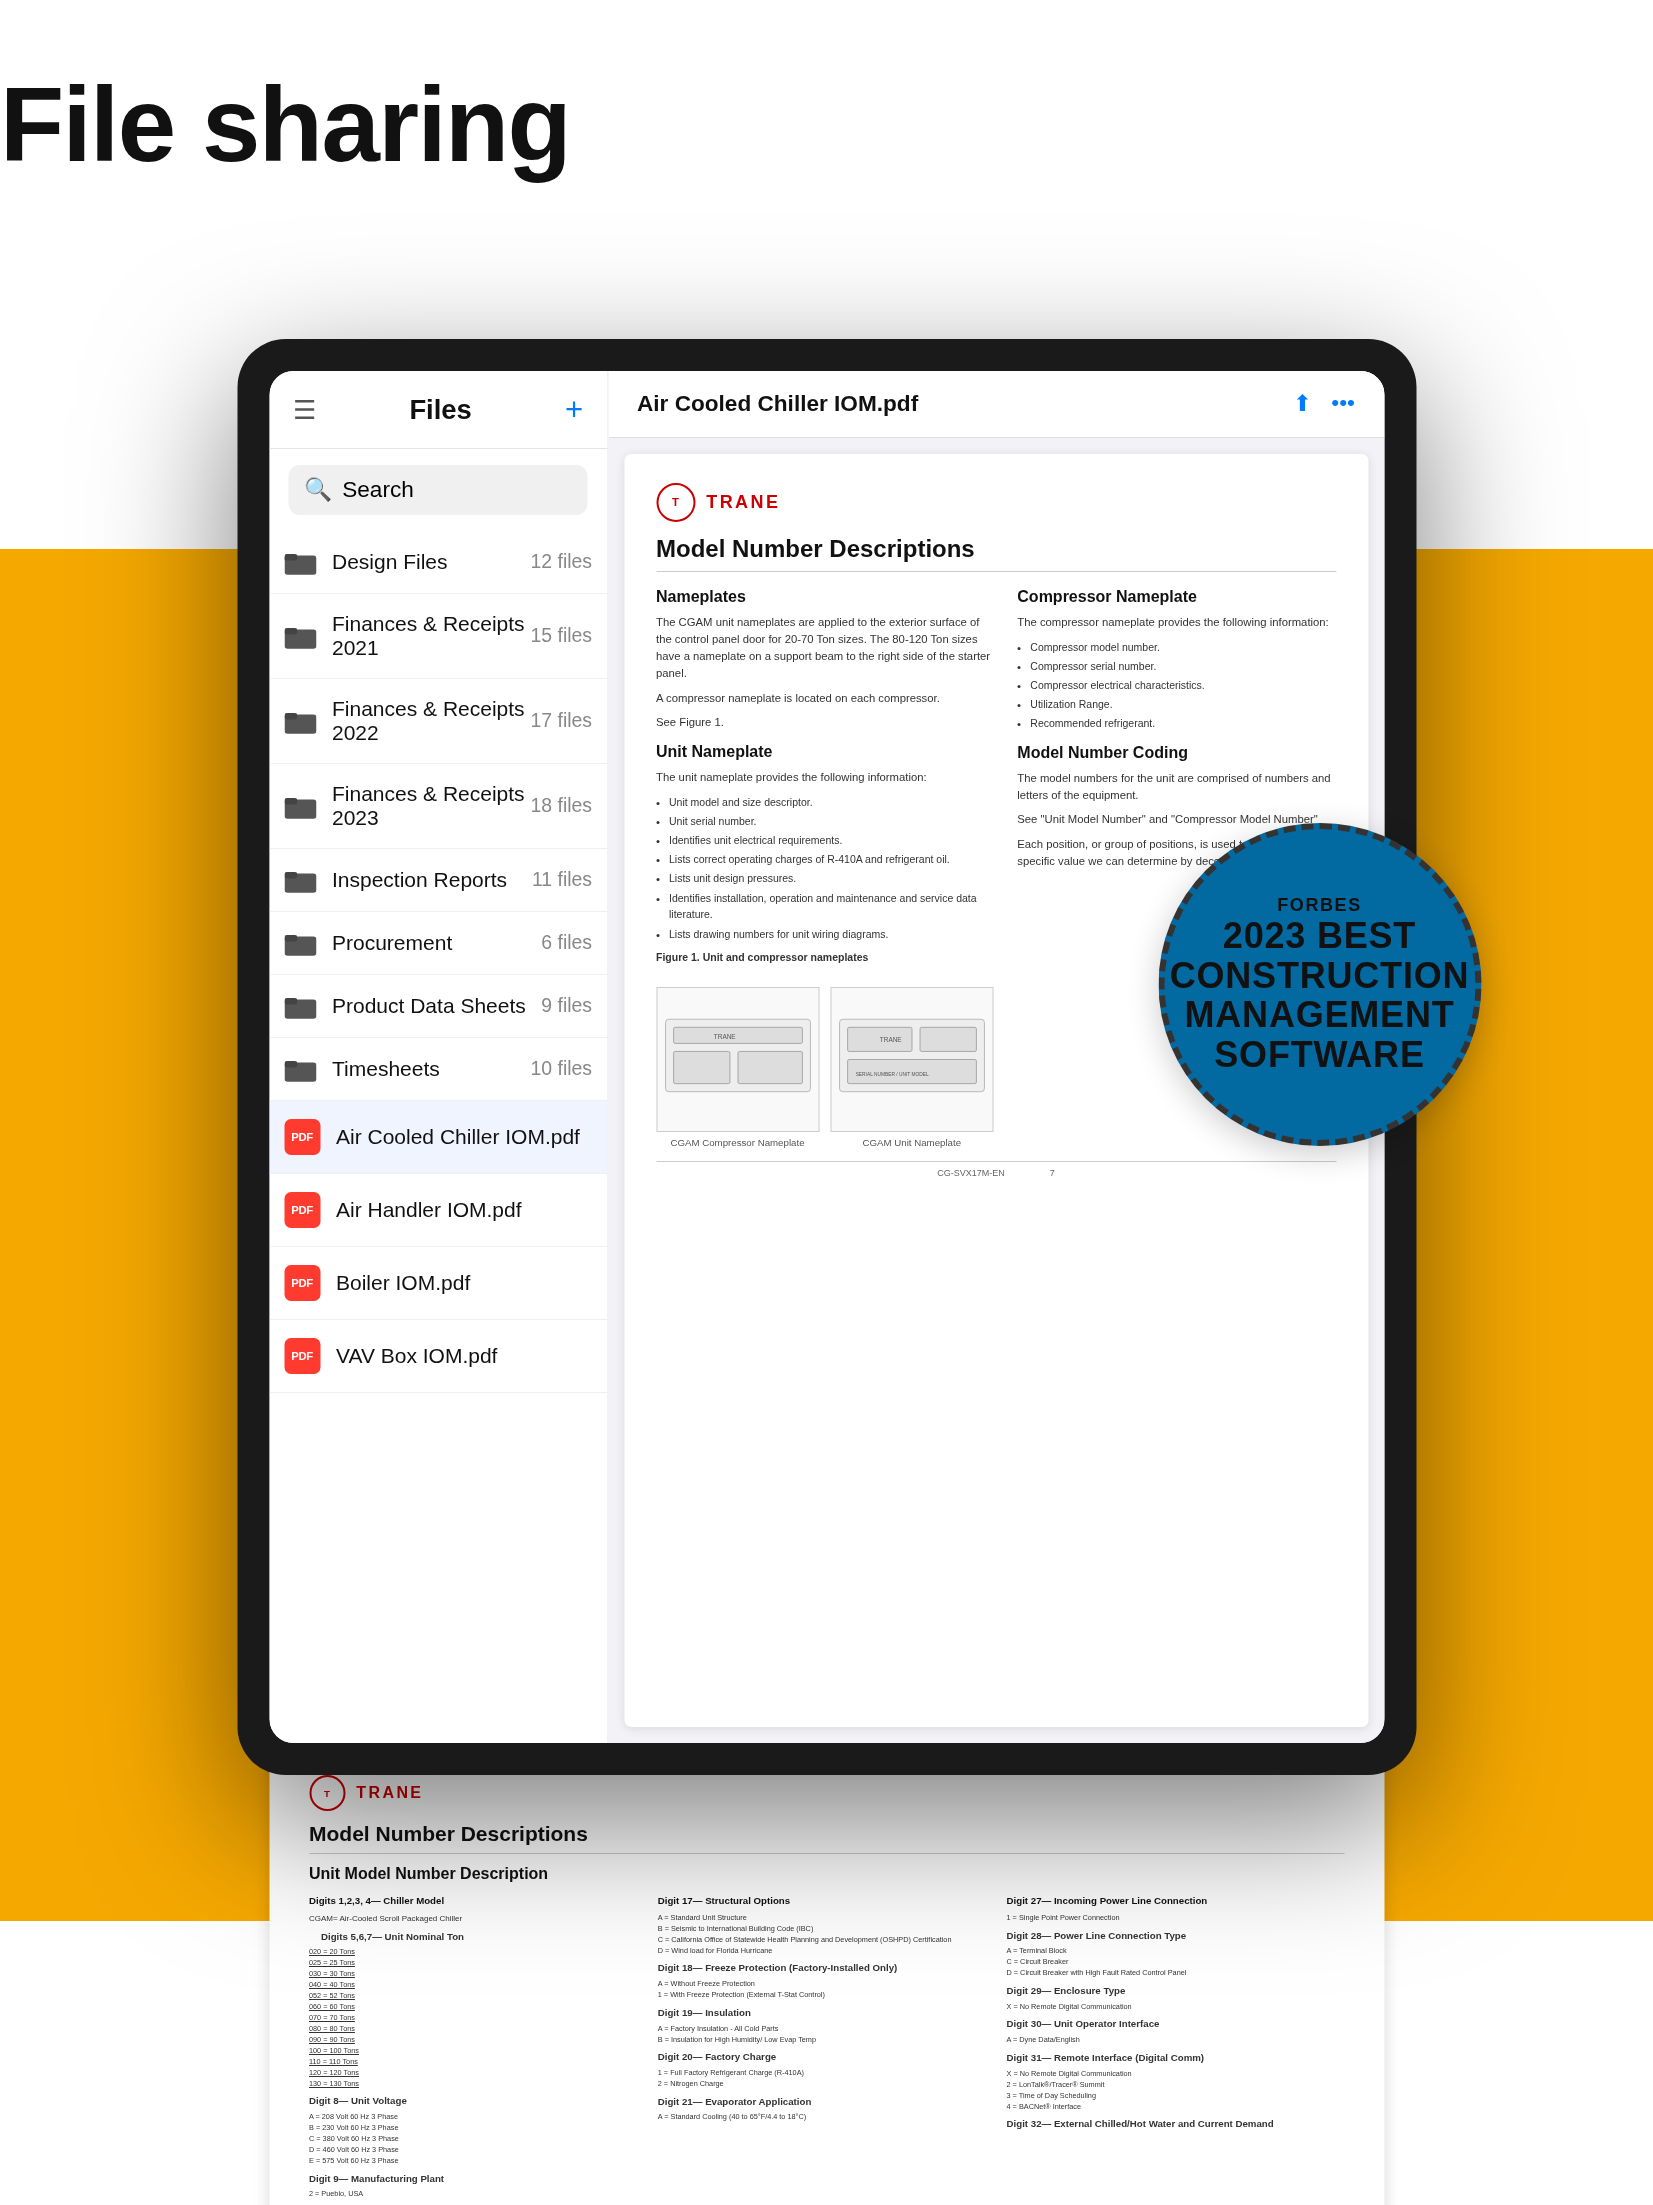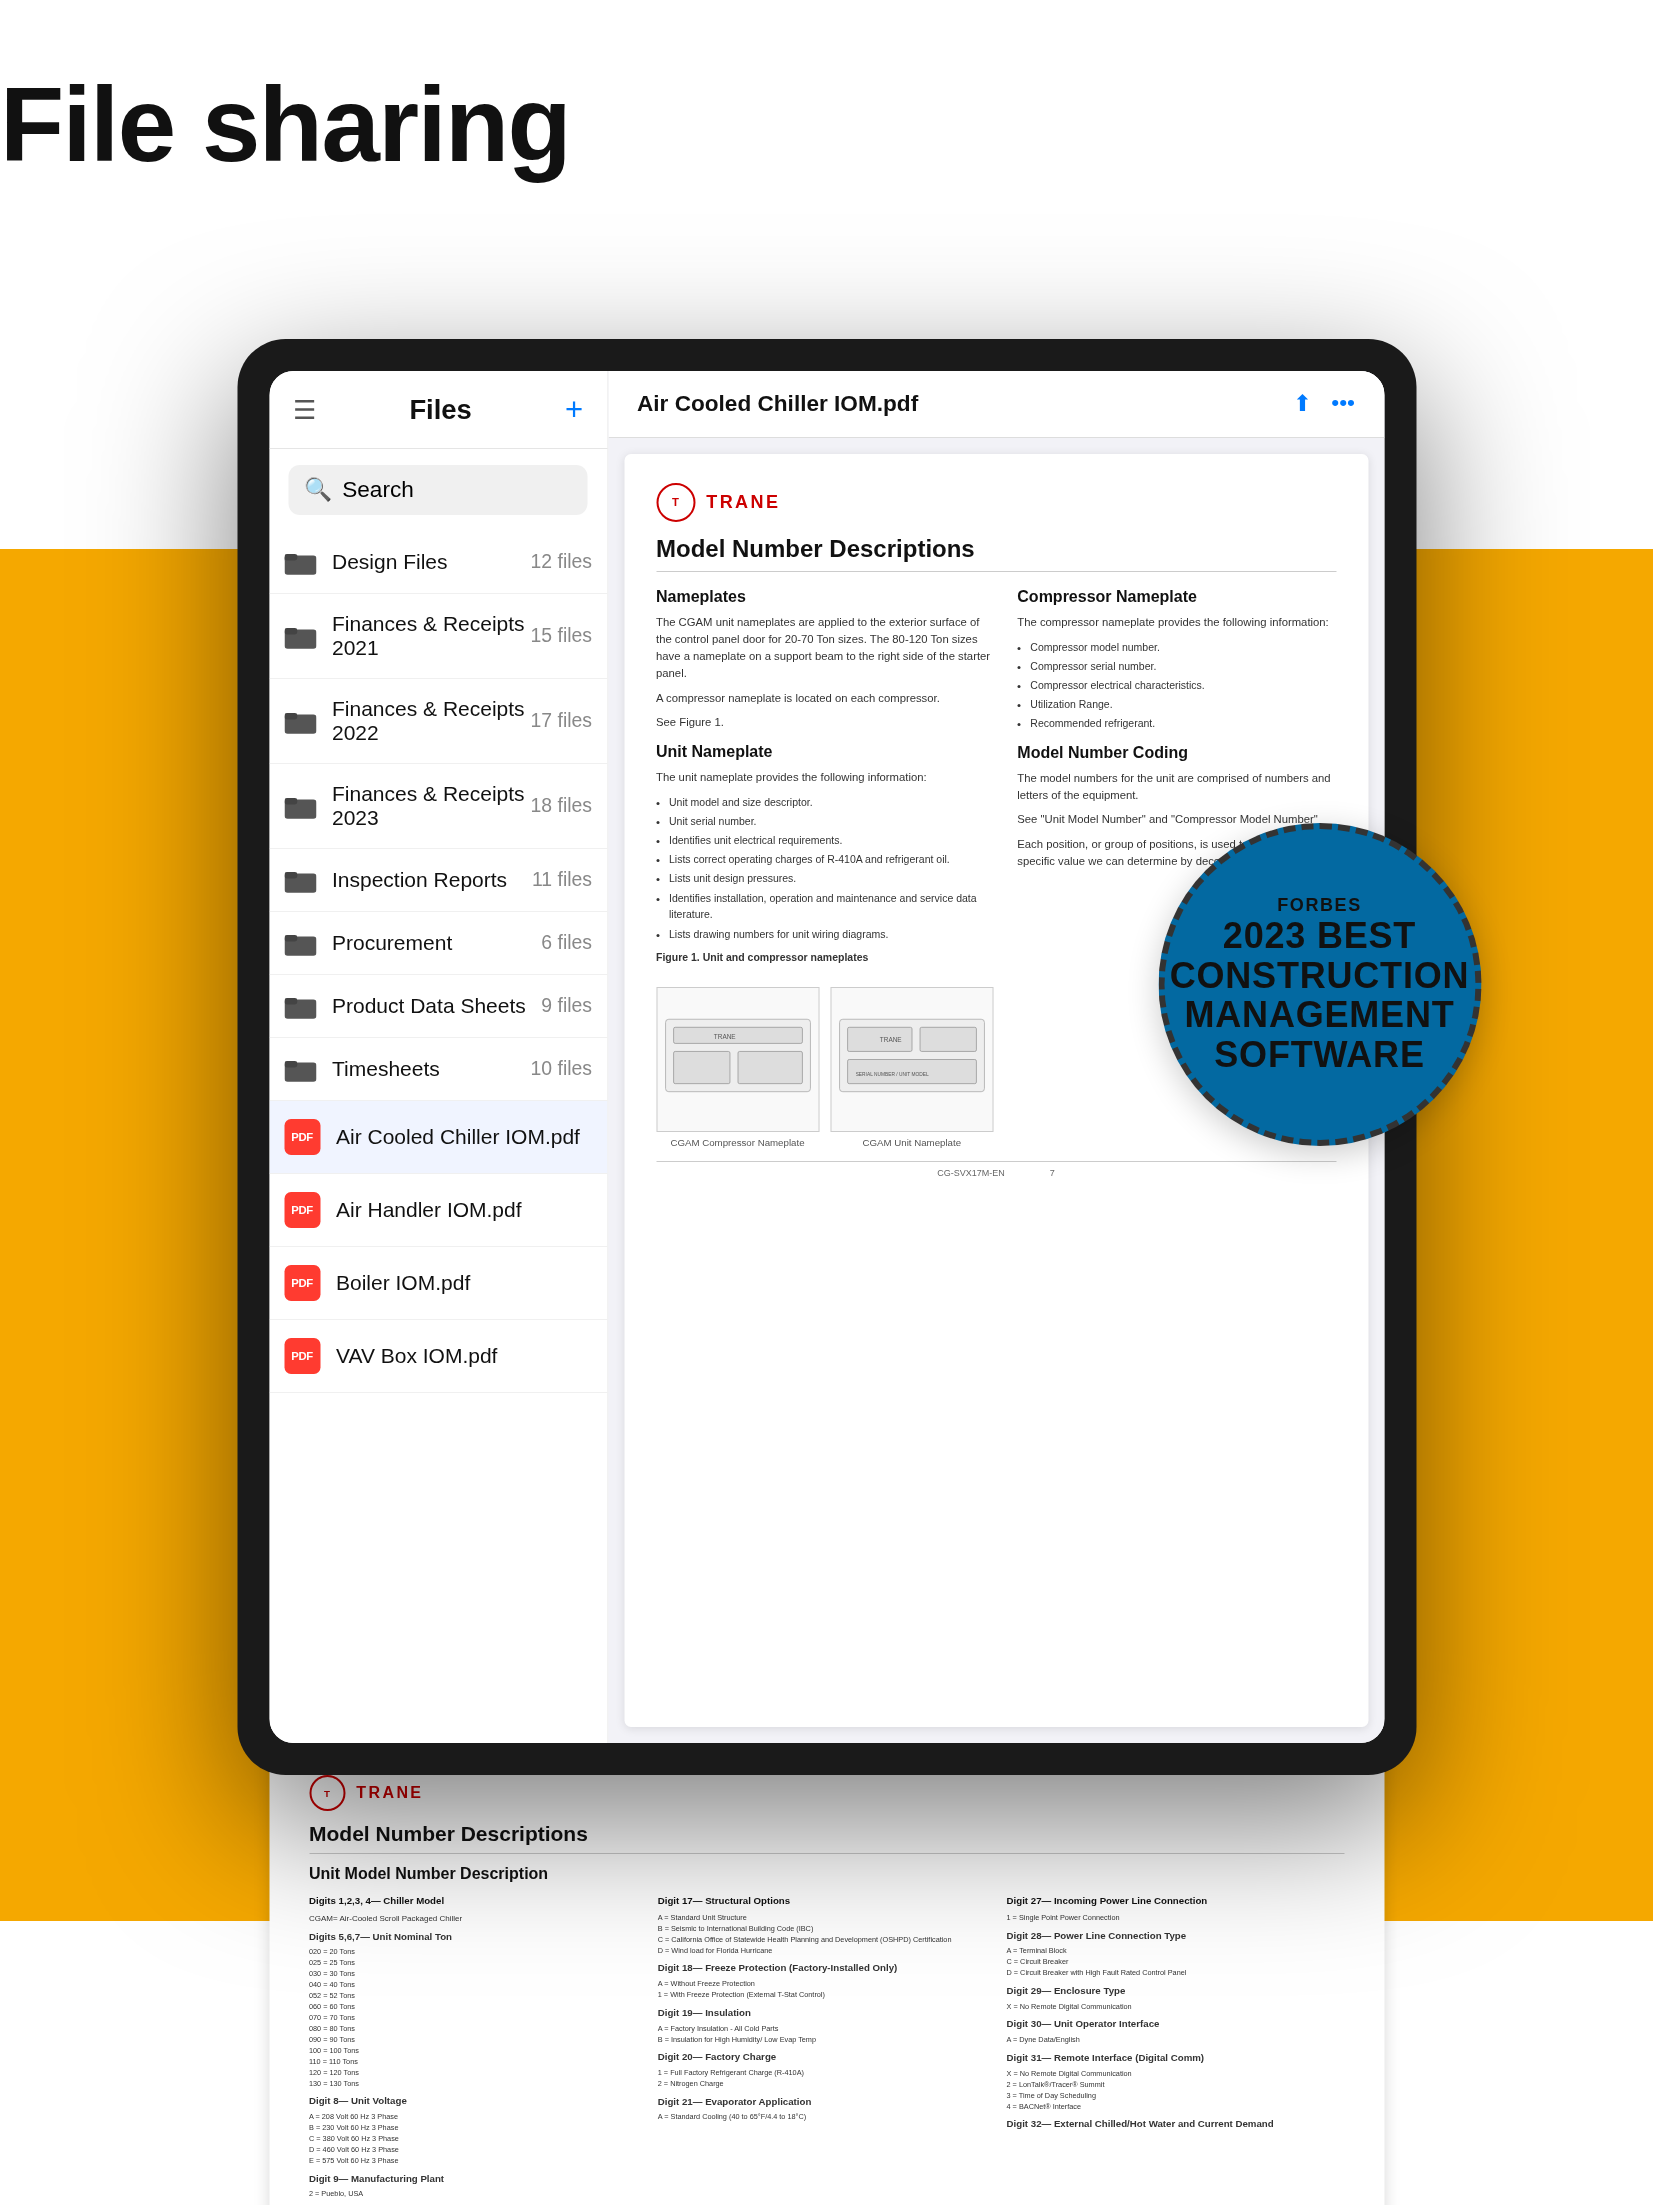--- a/index.html
+++ b/index.html
@@ -592,22 +592,22 @@
           <span style="font-size:9.7px;color:#cc0000;font-weight:900;">T</span>
         </div>
         <span style="font-size:16px;font-weight:700;color:#cc0000;letter-spacing:2.4px;">TRANE</span>
       </div>
       <div style="font-size:21px;font-weight:700;color:#111;border-bottom:0.8px solid #ccc;padding-bottom:6.5px;margin-bottom:11.3px;">Model Number Descriptions</div>
       <div style="font-size:16px;font-weight:700;color:#111;margin-bottom:11.3px;">Unit Model Number Description</div>
       <div style="display:flex;gap:11.3px;">
         <div style="flex:1;font-size:8px;color:#333;line-height:1.5;">
           <div style="font-size:9.7px;font-weight:700;color:#111;margin-bottom:4px;">Digits 1,2,3, 4— Chiller Model</div>
           <div>CGAM= Air-Cooled Scroll Packaged Chiller</div>
-          <div style="font-size:9.7px;font-weight:700;margin-top:4.8px;margin-bottom:3.2px;">Digits 5,6,7— Unit Nominal Ton</div>
-          <div style="white-space:pre;font-size:7.3px;">020 = 20 Tons
+          <div style="font-size:9.7px;font-weight:700;margin-top:4.8px;margin-bottom:3.2px;margin-left:12px;">Digits 5,6,7— Unit Nominal Ton</div>
+          <div style="white-space:pre;font-size:7.3px;text-decoration:underline;">020 = 20 Tons
 025 = 25 Tons
 030 = 30 Tons
 040 = 40 Tons
 052 = 52 Tons
 060 = 60 Tons
 070 = 70 Tons
 080 = 80 Tons
 090 = 90 Tons
 100 = 100 Tons
 110 = 110 Tons

